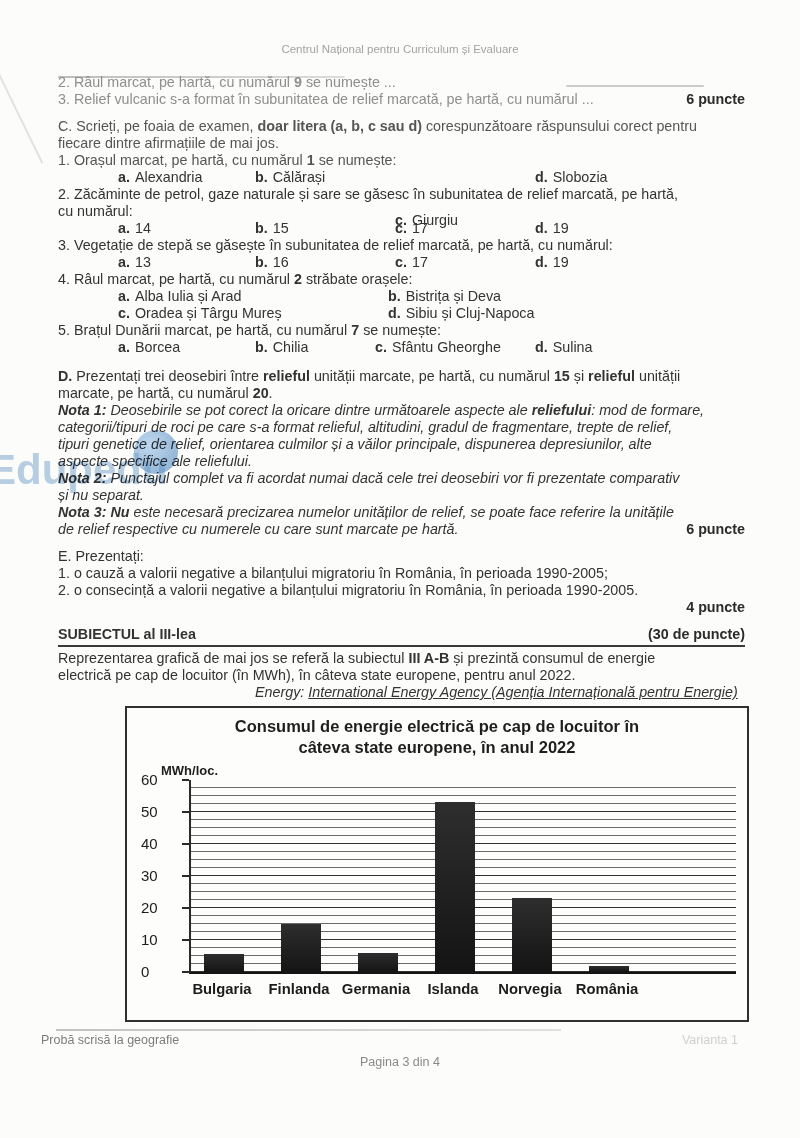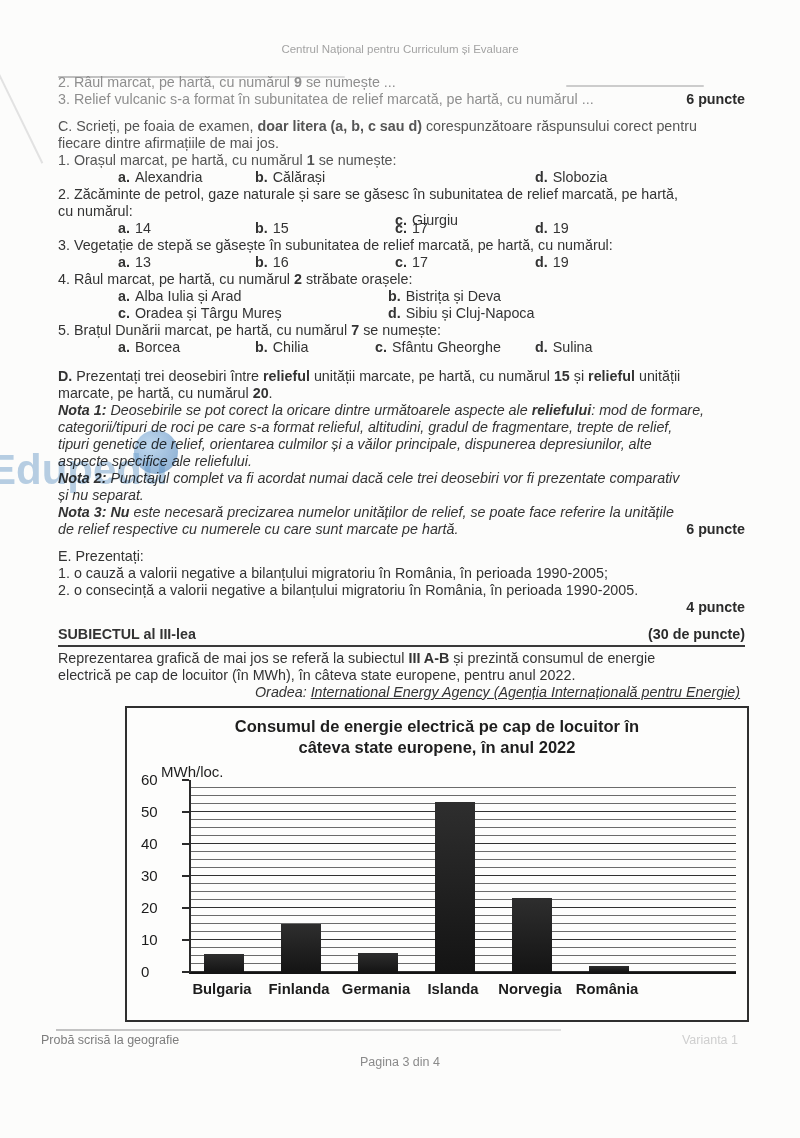--- a/index.html
+++ b/index.html
@@ -30,21 +30,21 @@
   .soft{color:#555;filter:blur(.2px);}
   .pts{position:absolute;right:0;top:0;font-weight:bold;color:#2b2b2b;}
   .cell{position:absolute;top:0;white-space:nowrap;}
   .okey{font-weight:bold;margin-right:5px;}
   .subject{border-bottom:2px solid #3a3a3a;padding-bottom:2px;margin-bottom:3px;}
   .gap{width:100%;}
   
   .chart-box{position:relative;margin:5px 0 0 67px;width:620px;height:312px;
              border:2px solid #2f2f2f;background:#fdfdfc;}
   .chart-title{margin-top:8px;text-align:center;font-weight:bold;font-size:16.5px;line-height:21px;color:#1e1e1e;}
-  .ylabel{margin:5px 0 0 34px;font-weight:normal;font-size:15px;color:#1e1e1e;}
+  .ylabel{margin:5px 0 0 34px;font-weight:bold;font-size:13px;color:#1e1e1e;}
   .plot-wrap{position:absolute;left:62px;top:72px;}
   .plot{position:relative;width:545px;height:192px;
         border-left:2px solid #2a2a2a;border-bottom:2px solid #141414;
         background-image:
           repeating-linear-gradient(to top, rgba(45,45,45,.7) 0 1px, transparent 1px 8px),
           repeating-linear-gradient(to top, rgba(25,25,25,.85) 0 1px, transparent 1px 32px);}
   .ytick{position:absolute;left:-50px;width:40px;font-size:15px;color:#1c1c1c;}
   .ymark{position:absolute;left:-9px;width:7px;height:2px;background:#2a2a2a;}
   .bar{position:absolute;bottom:0;width:40px;
        background:linear-gradient(180deg,#2e2e2e,#141414);}
@@ -134,21 +134,21 @@
       <div class="line"><span>E. Prezentați:</span></div>
       <div class="line"><span>1. o cauză a valorii negative a bilanțului migratoriu în România, în perioada 1990-2005;</span></div>
       <div class="line"><span>2. o consecință a valorii negative a bilanțului migratoriu în România, în perioada 1990-2005.</span></div>
       <div class="line">
         <span class="pts">4 puncte</span>
       </div>
       <div class="gap" style="height: 10px;"></div>
       <div class="line subject"><span class="b">SUBIECTUL al III-lea</span><span class="pts">(30 de puncte)</span></div>
       <div class="line"><span>Reprezentarea grafică de mai jos se referă la subiectul </span><span class="b">III A-B</span><span> și prezintă consumul de energie</span></div>
       <div class="line"><span>electrică pe cap de locuitor (în MWh), în câteva state europene, pentru anul 2022.</span></div>
-      <div class="line" style="padding-left: 197px;"><span class="i">Oradea: </span><span class="i u">International Energy Agency (Agenția Internațională pentru Energie)</span></div>
+      <div class="line" style="padding-left: 197px;"><span class="i">Energy: </span><span class="i u">International Energy Agency (Agenția Internațională pentru Energie)</span></div>
       <div class="chart-box">
         <div class="chart-title">
           <div>Consumul de energie electrică pe cap de locuitor în</div>
           <div>câteva state europene, în anul 2022</div>
         </div>
         <div class="ylabel">MWh/loc.</div>
         <div class="plot-wrap">
           <div class="plot">
             <span class="ytick" style="bottom: -8px;">0</span>
             <span class="ymark" style="bottom: -1px;"></span>

